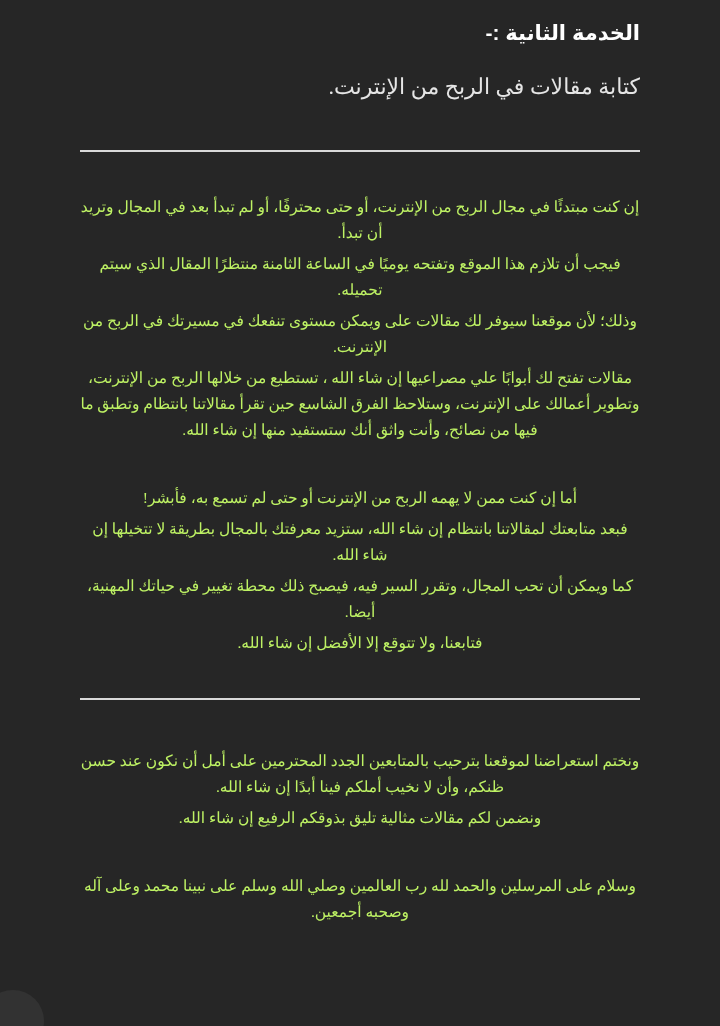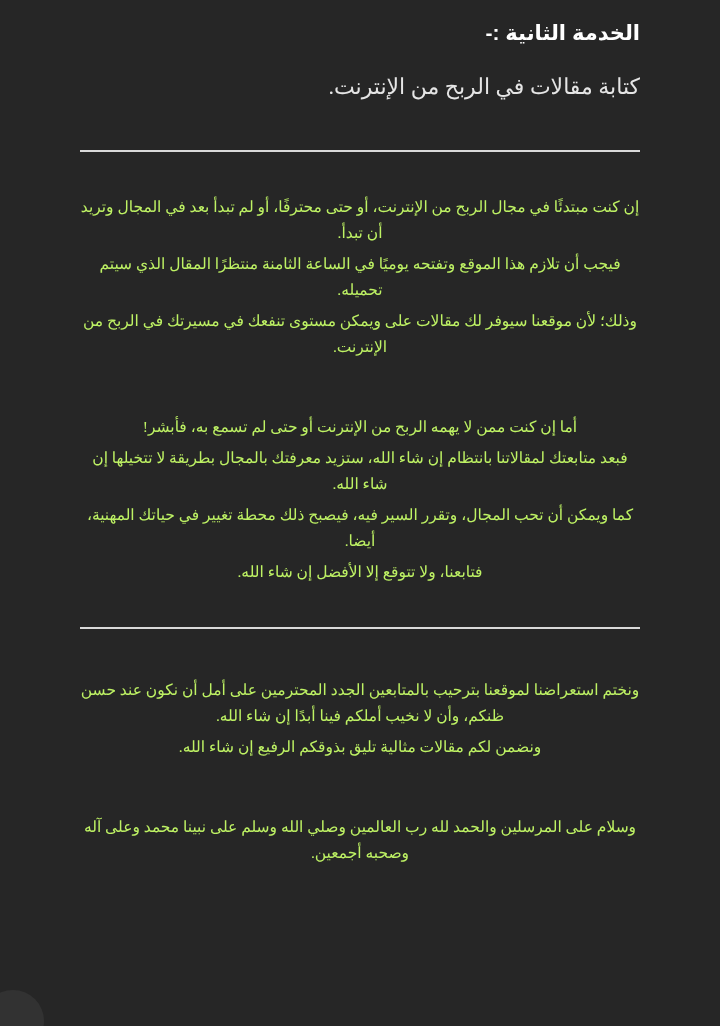--- a/index.html
+++ b/index.html
@@ -75,21 +75,21 @@
   .para {
     font-family: "Liberation Serif", "DejaVu Serif", serif;
     font-size: 15.5px;
     line-height: 26px;
     color: #bef264;
     margin: 0;
     direction: rtl;
     text-align: center;
   }
   .para + .para { margin-top: 5px; }
-  .para.gap-before { margin-top: 54px; }
+  .para.gap-before { margin-top: 42px; }
 
   .section-upper { padding-top: 42px; }
   .section-lower { padding-top: 48px; }
 
   .spacer-before-divider { height: 42px; }
 
   
   .fab {
     position: absolute;
     left: -18px;
@@ -113,20 +113,21 @@
   </div>
 
   <div class="divider-wrap">
     <hr class="divider divider-top">
   </div>
 
   <div class="content section-upper">
     <p class="para">إن كنت مبتدئًا في مجال الربح من الإنترنت، أو حتى محترفًا، أو لم تبدأ بعد في المجال وتريد أن تبدأ.</p>
     <p class="para">فيجب أن تلازم هذا الموقع وتفتحه يوميًا في الساعة الثامنة منتظرًا المقال الذي سيتم تحميله.</p>
     <p class="para">وذلك؛ لأن موقعنا سيوفر لك مقالات على ويمكن مستوى تنفعك في مسيرتك في الربح من الإنترنت.</p>
+    <p class="para">مقالات تفتح لك أبوابًا علي مصراعيها إن شاء الله ، تستطيع من خلالها الربح من الإنترنت، وتطوير أعمالك على الإنترنت، وستلاحظ الفرق الشاسع حين تقرأ مقالاتنا بانتظام وتطبق ما فيها من نصائح، وأنت واثق أنك ستستفيد منها  إن شاء الله.</p>
 
     <p class="para gap-before">أما إن كنت ممن لا يهمه الربح من الإنترنت أو حتى لم تسمع به، فأبشر!</p>
     <p class="para">فبعد متابعتك لمقالاتنا بانتظام إن شاء الله، ستزيد معرفتك بالمجال بطريقة لا تتخيلها إن شاء الله.</p>
     <p class="para">كما ويمكن أن تحب المجال، وتقرر السير فيه، فيصبح ذلك محطة تغيير في حياتك المهنية، أيضا.</p>
     <p class="para">فتابعنا، ولا تتوقع إلا الأفضل إن شاء الله.</p>
   </div>
 
   <div class="spacer-before-divider"></div>
 
   <div class="divider-wrap">

